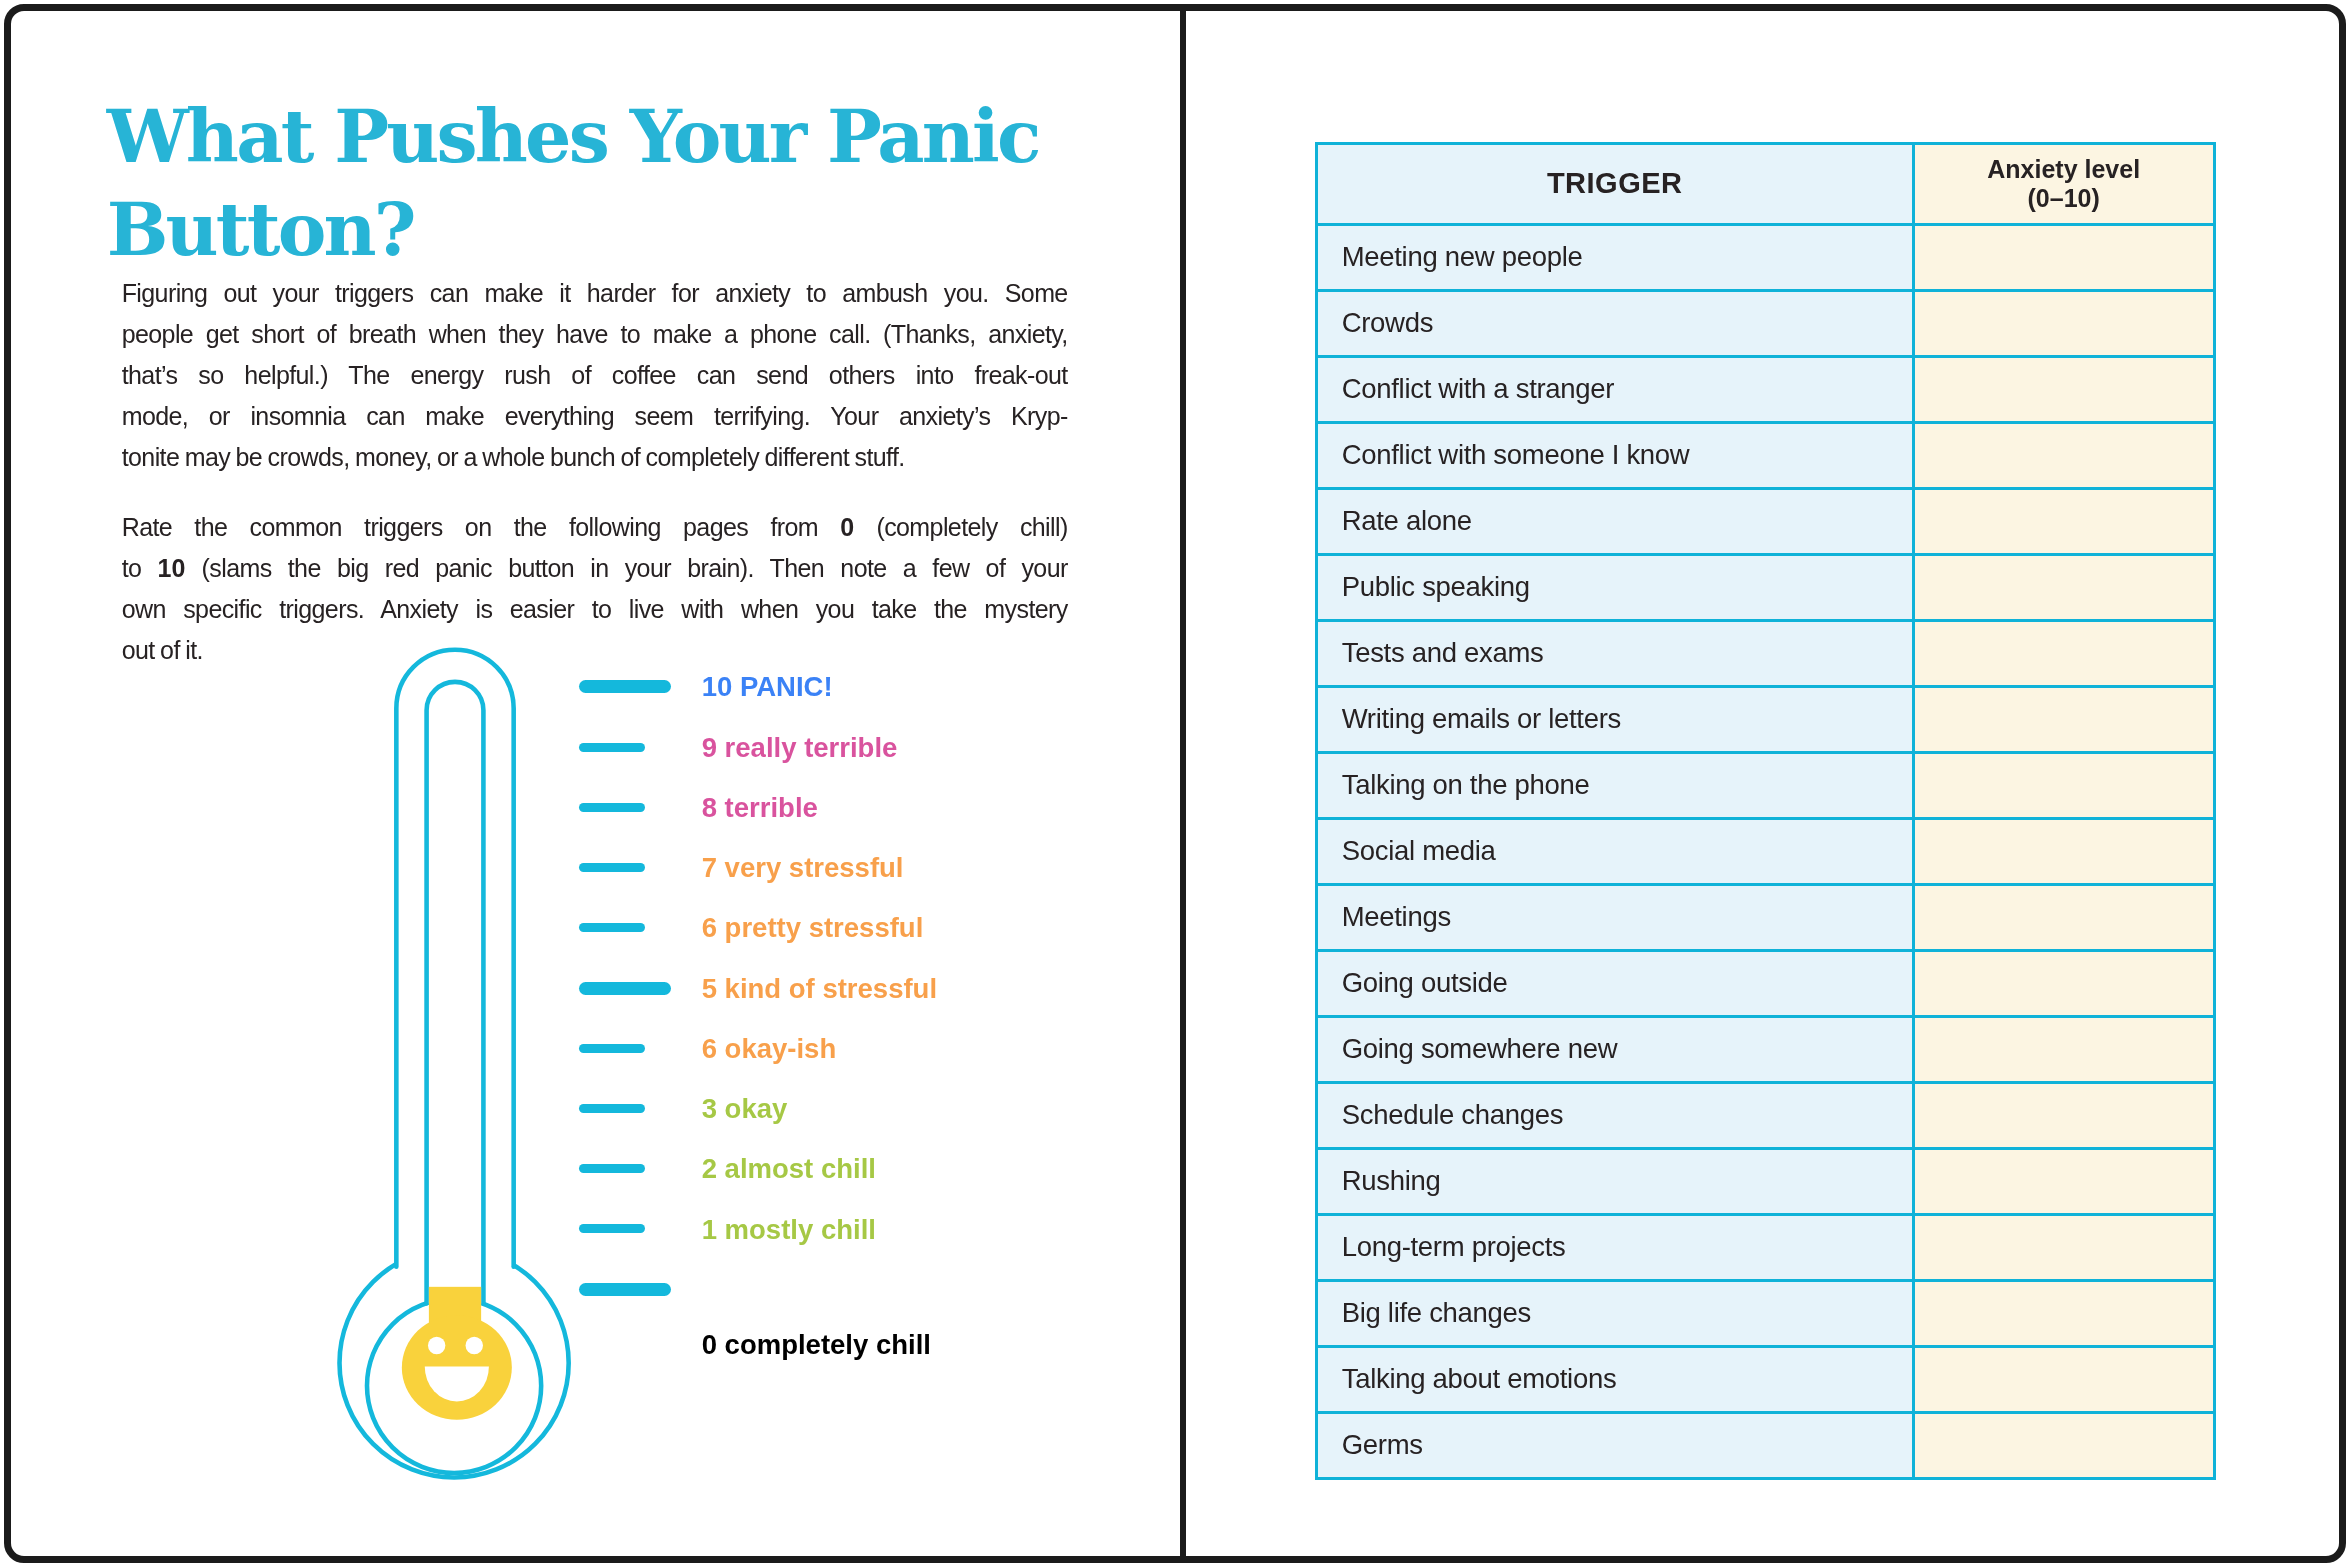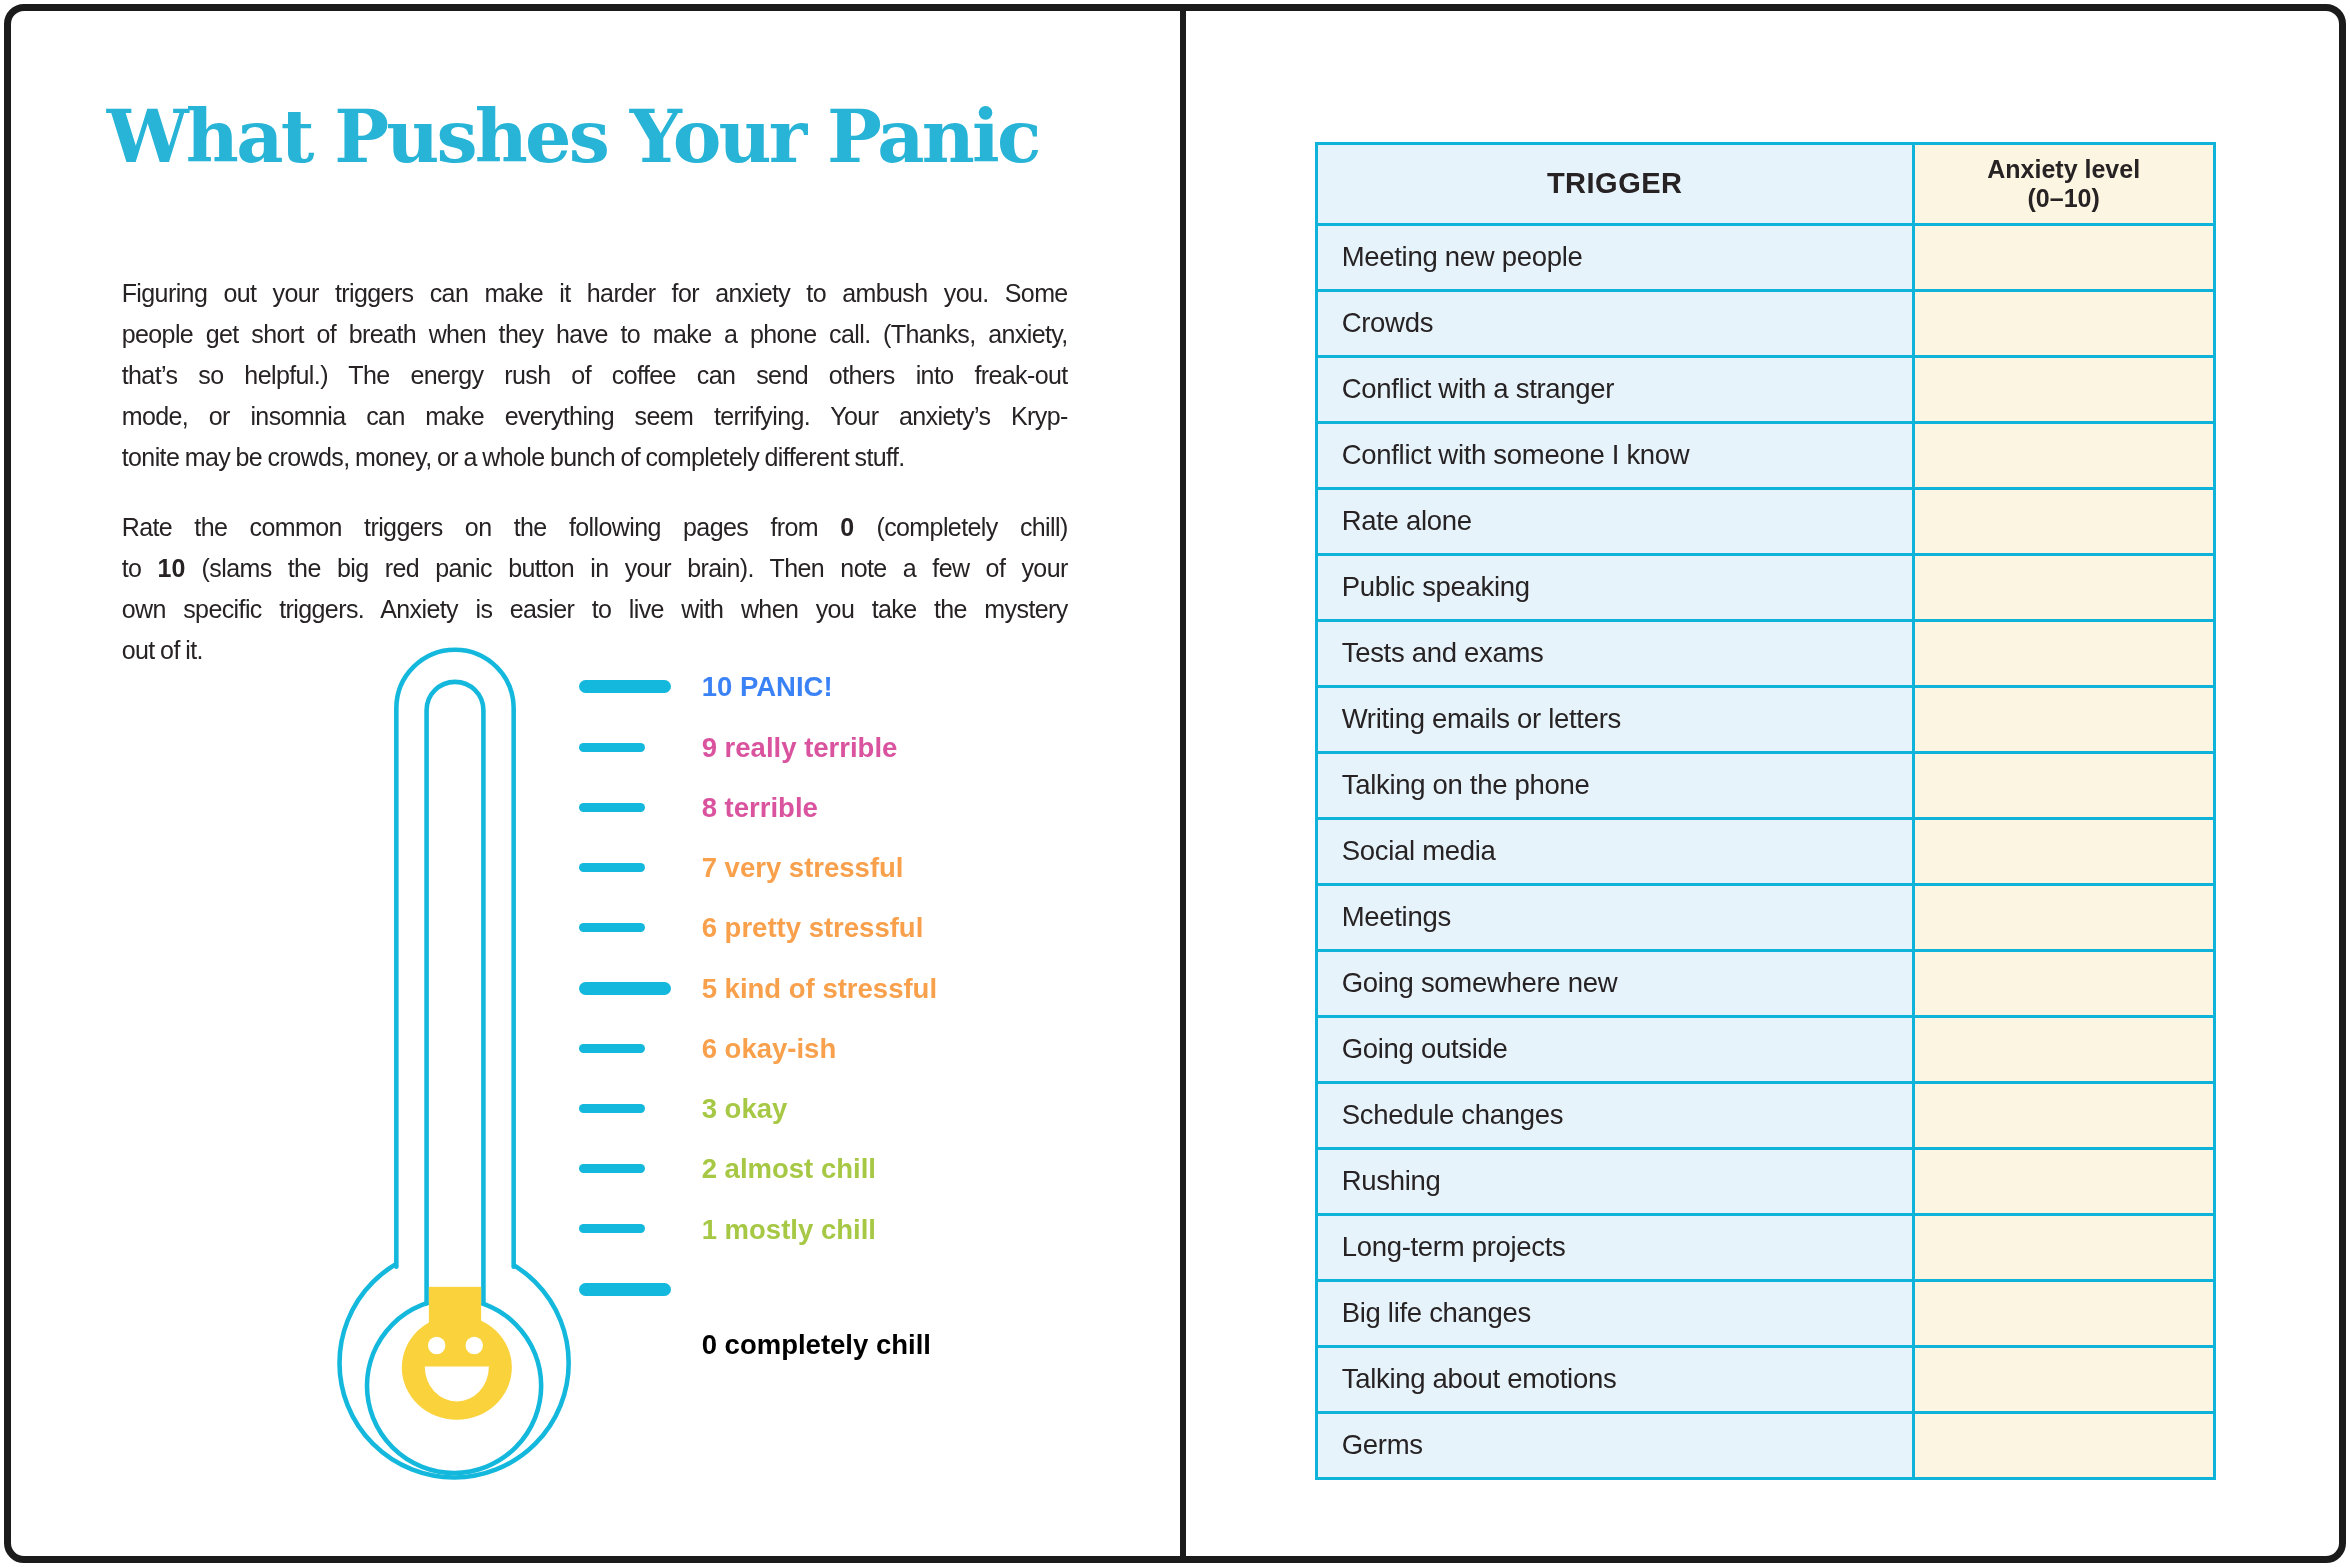--- a/index.html
+++ b/index.html
@@ -35,20 +35,21 @@
 </style>
 </head>
 <body>
 
 <div class="spread">
 
   <div>
 
     <div class="title">
         <div>What Pushes Your Panic</div>
+        <div>Button?</div>
       </div>
 
     <div class="bodycopy" id="para1">
         <div class="jline"><span>Figuring out your triggers can make it harder for anxiety to ambush you. Some</span></div>
         <div class="jline"><span>people get short of breath when they have to make a phone call. (Thanks, anxiety,</span></div>
         <div class="jline"><span>that’s so helpful.) The energy rush of coffee can send others into freak-out</span></div>
         <div class="jline"><span>mode, or insomnia can make everything seem terrifying. Your anxiety’s Kryp-</span></div>
         <div class="jline lastline"><span>tonite may be crowds, money, or a whole bunch of completely different stuff.</span></div>
       </div>
     <div class="bodycopy" id="para2">
@@ -153,25 +154,25 @@
           </tr>
           <tr>
             <td class="trigger-cell">Social media</td>
             <td class="anxiety-cell"></td>
           </tr>
           <tr>
             <td class="trigger-cell">Meetings</td>
             <td class="anxiety-cell"></td>
           </tr>
           <tr>
+            <td class="trigger-cell">Going outside</td>
+            <td class="anxiety-cell"></td>
+          </tr>
+          <tr>
             <td class="trigger-cell">Going somewhere new</td>
-            <td class="anxiety-cell"></td>
-          </tr>
-          <tr>
-            <td class="trigger-cell">Going outside</td>
             <td class="anxiety-cell"></td>
           </tr>
           <tr>
             <td class="trigger-cell">Schedule changes</td>
             <td class="anxiety-cell"></td>
           </tr>
           <tr>
             <td class="trigger-cell">Rushing</td>
             <td class="anxiety-cell"></td>
           </tr>

